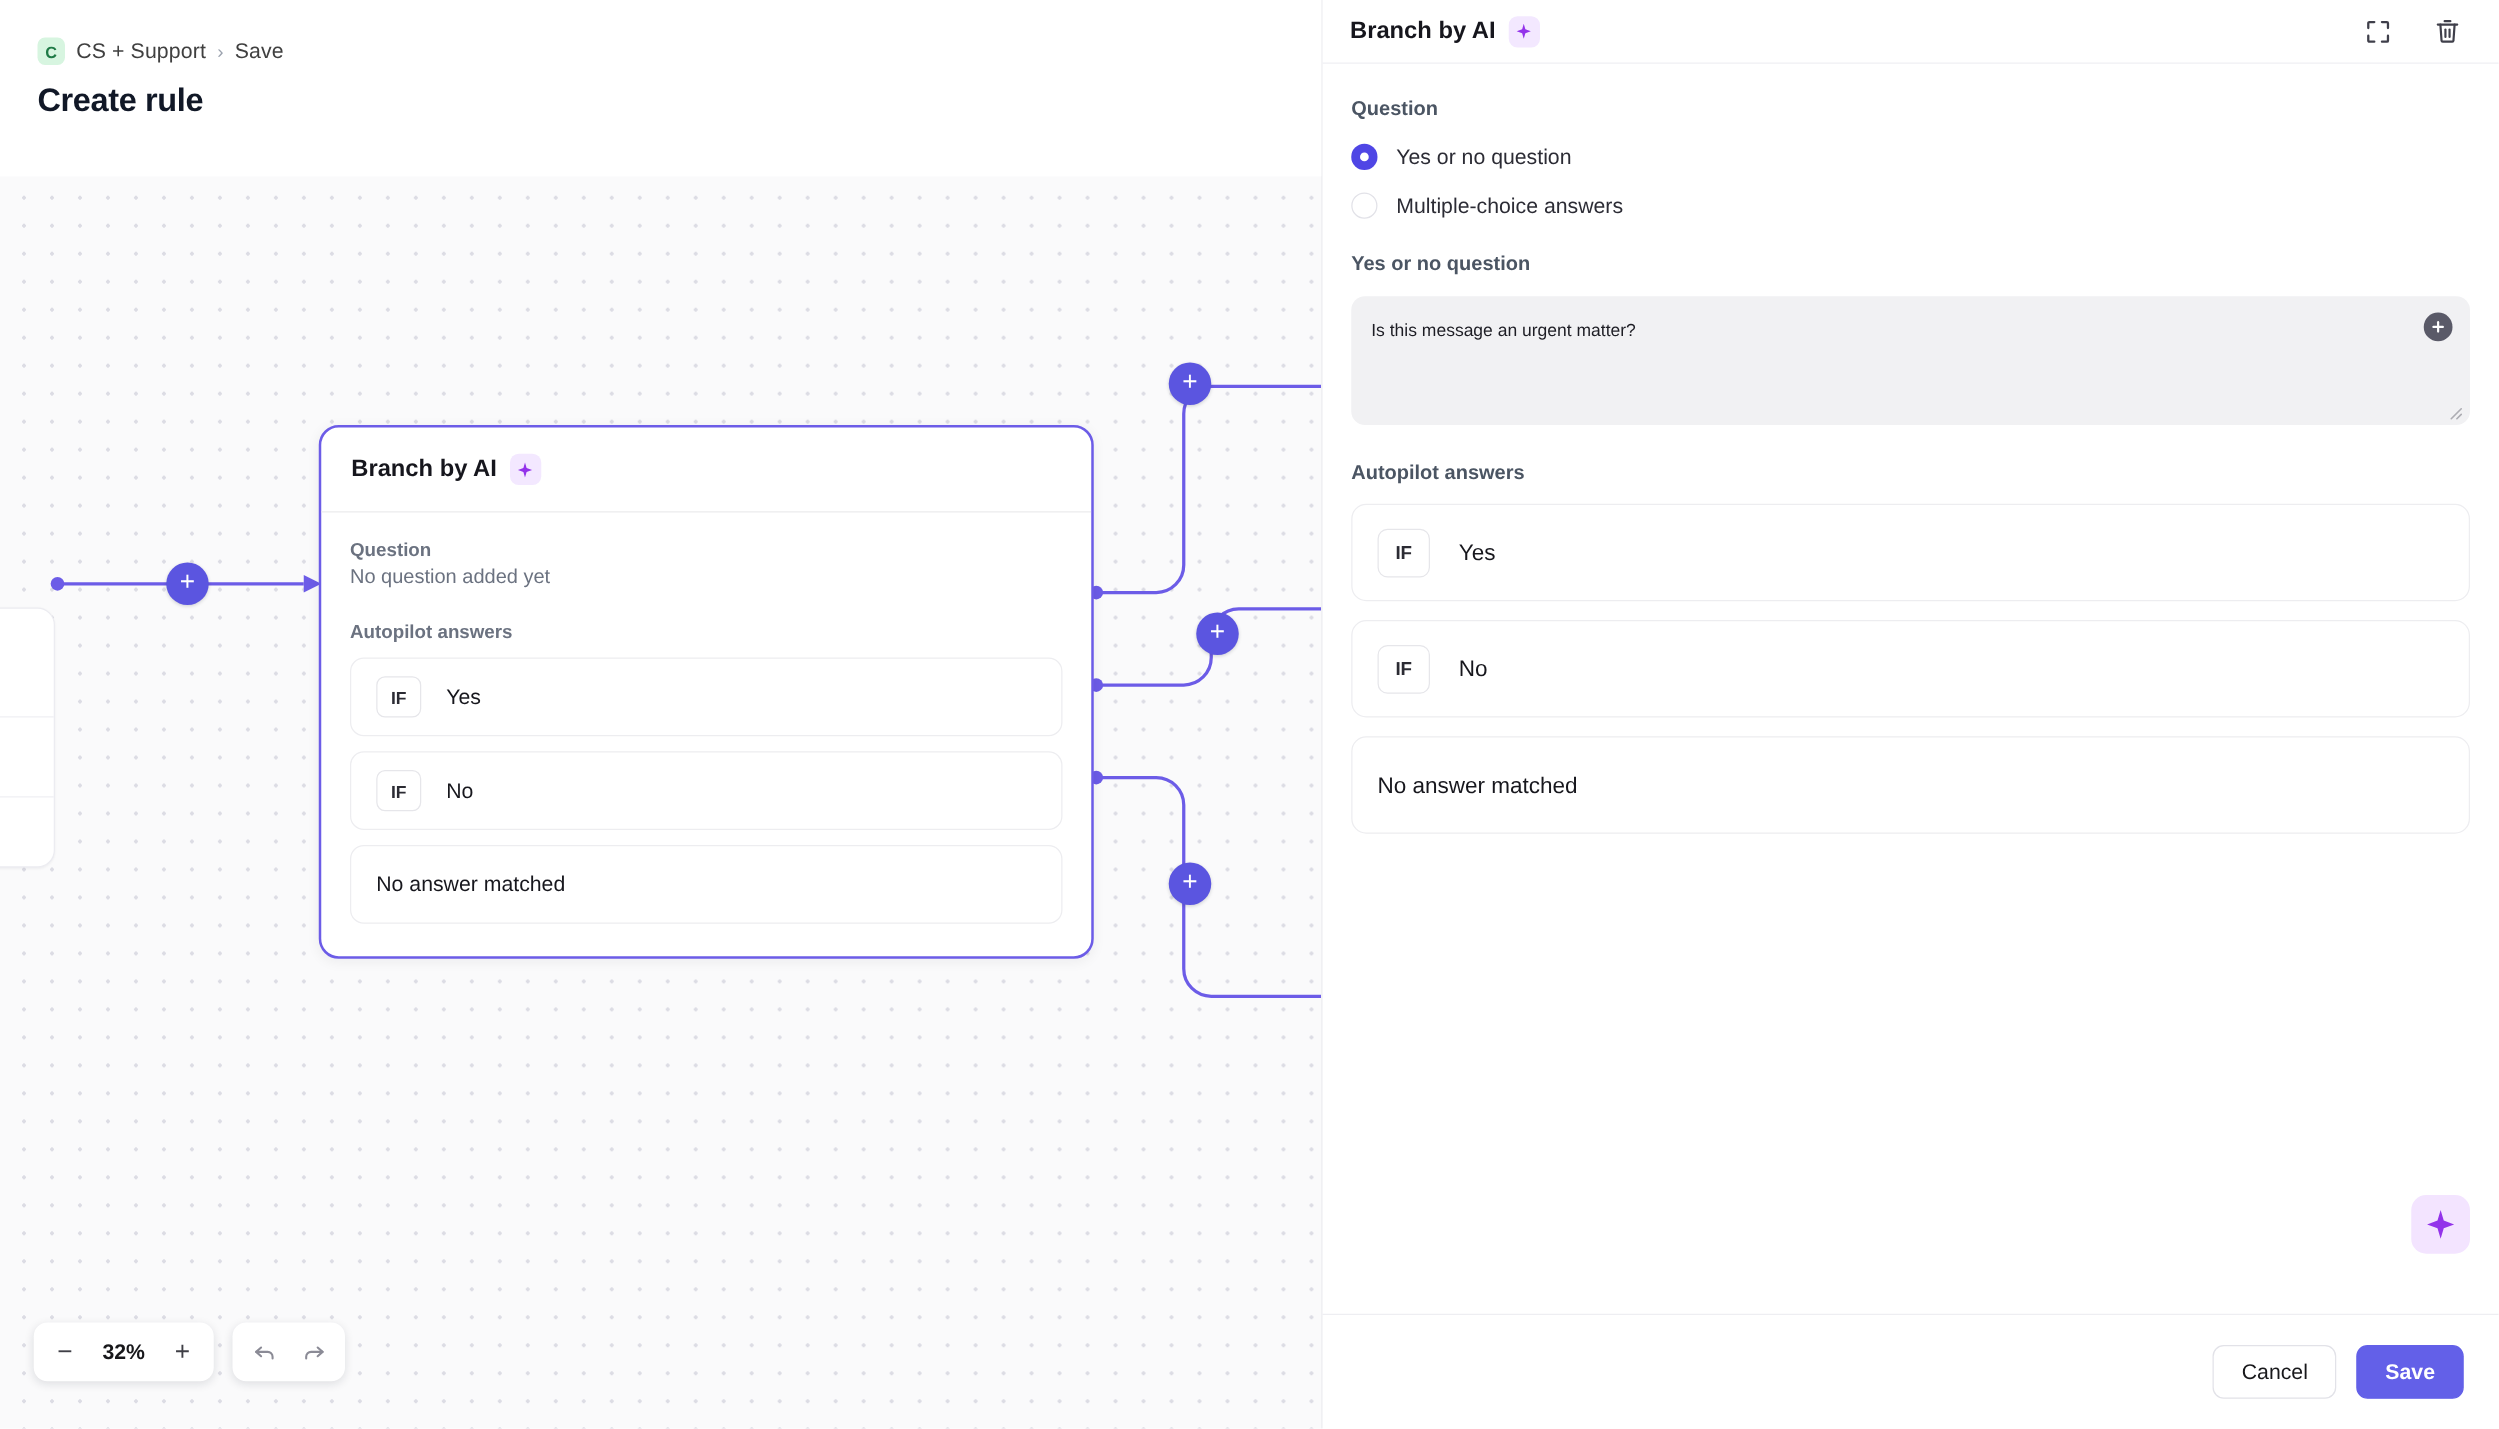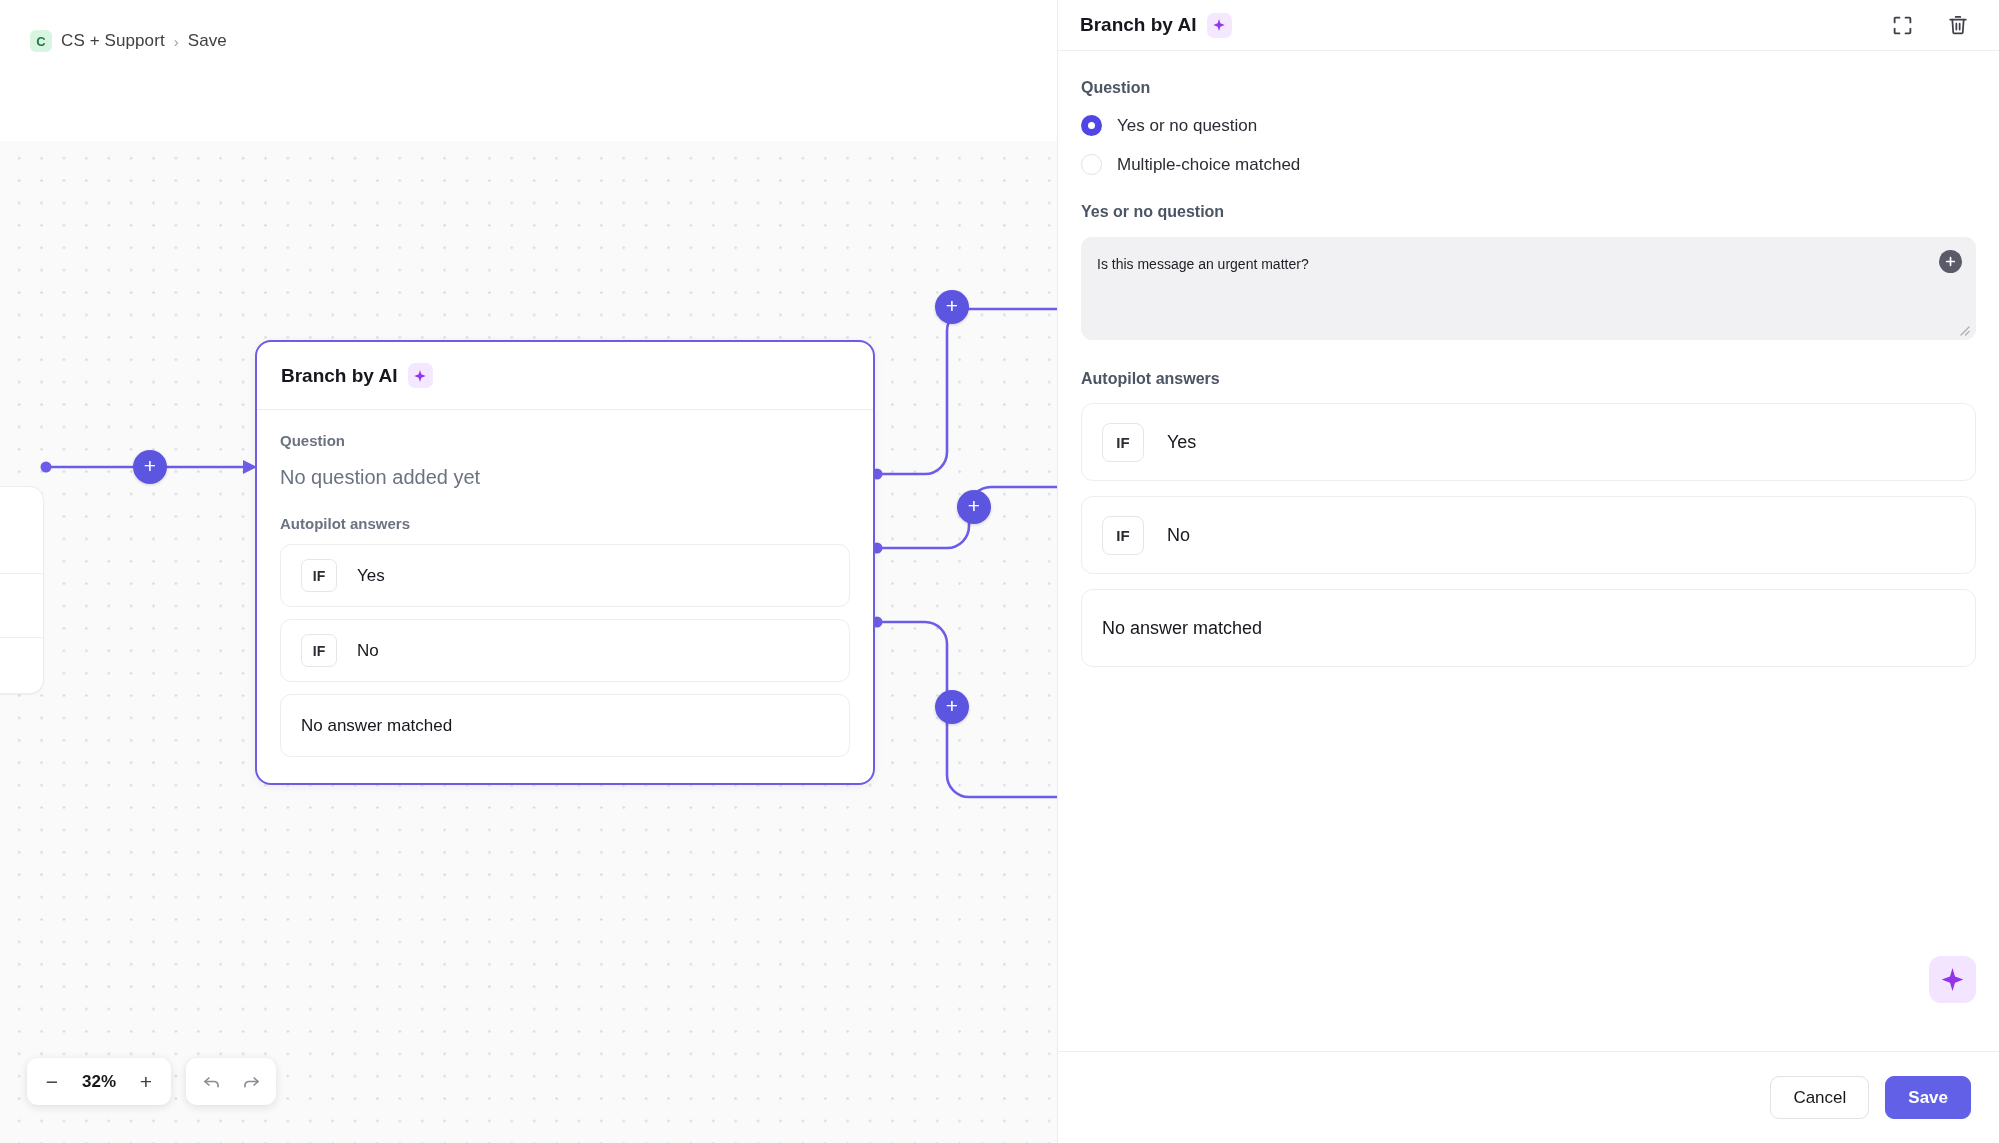--- a/index.html
+++ b/index.html
@@ -58,21 +58,21 @@
     height: 68px; display: flex; align-items: center; gap: 10px;
     padding: 0 24px; border-bottom: 1px solid #ececed;
   }
   .node-title { font-size: 19px; font-weight: 700; color: #16161d; }
   .ai-badge {
     width: 25px; height: 25px; border-radius: 7px; background: #f3e8ff;
     display: flex; align-items: center; justify-content: center;
   }
   .node-body { padding: 22px 23px 26px 23px; }
   .sec-label { font-size: 15px; font-weight: 700; color: #6b7280; }
-  .muted-val { font-size: 20px; color: #6b7280; margin-top: 17px; }
+  .muted-val { font-size: 16px; color: #6b7280; margin-top: 4px; }
   .sec-label.second { display: block; margin-top: 26px; }
   .ans-card {
     border: 1px solid #ededf0; border-radius: 11px; background: #fff;
     height: 63px; display: flex; align-items: center; padding: 0 20px;
     margin-top: 12px;
   }
   .if-chip {
     width: 36px; height: 33px; border: 1px solid #e6e6ea; border-radius: 7px;
     display: flex; align-items: center; justify-content: center;
     font-size: 14px; font-weight: 700; color: #2b2b33; margin-right: 20px;
@@ -182,20 +182,21 @@
 
   <div class="canvas-side">
 
     <div class="topbar">
       <div class="breadcrumb">
         <div class="ws-badge">C</div>
         <span class="crumb-link">CS + Support</span>
         <span class="crumb-sep">›</span>
         <span class="crumb-link">Save</span>
       </div>
+      <div class="page-title">Create rule</div>
     </div>
 
     <div class="canvas">
 
       <svg class="edges" viewBox="0 0 1057 1002" fill="none">
 
         <circle cx="46" cy="326" r="5.5" fill="#6c5ce7"></circle>
         <path d="M46 326 H243" stroke="#6c5ce7" stroke-width="2.6"></path>
         <path d="M243 319 L257 326 L243 333 Z" fill="#6c5ce7"></path>
 
@@ -309,21 +310,21 @@
 
     <div class="panel-body">
       <div class="field-label">Question</div>
 
       <div class="radio-row">
         <span class="radio checked"></span>
         <span class="radio-label">Yes or no question</span>
       </div>
       <div class="radio-row">
         <span class="radio"></span>
-        <span class="radio-label">Multiple-choice matched</span>
+        <span class="radio-label">Multiple-choice answers</span>
       </div>
 
       <div class="sub-label">Yes or no question</div>
 
       <div class="textarea-wrap">
         <div class="ta-text">Is this message an urgent matter?</div>
         <div class="ta-plus">
           <svg width="13" height="13" viewBox="0 0 24 24" fill="none" stroke="#ffffff" stroke-width="3.2" stroke-linecap="round">
             <path d="M12 5 V19"></path>
               <path d="M5 12 H19"></path>

